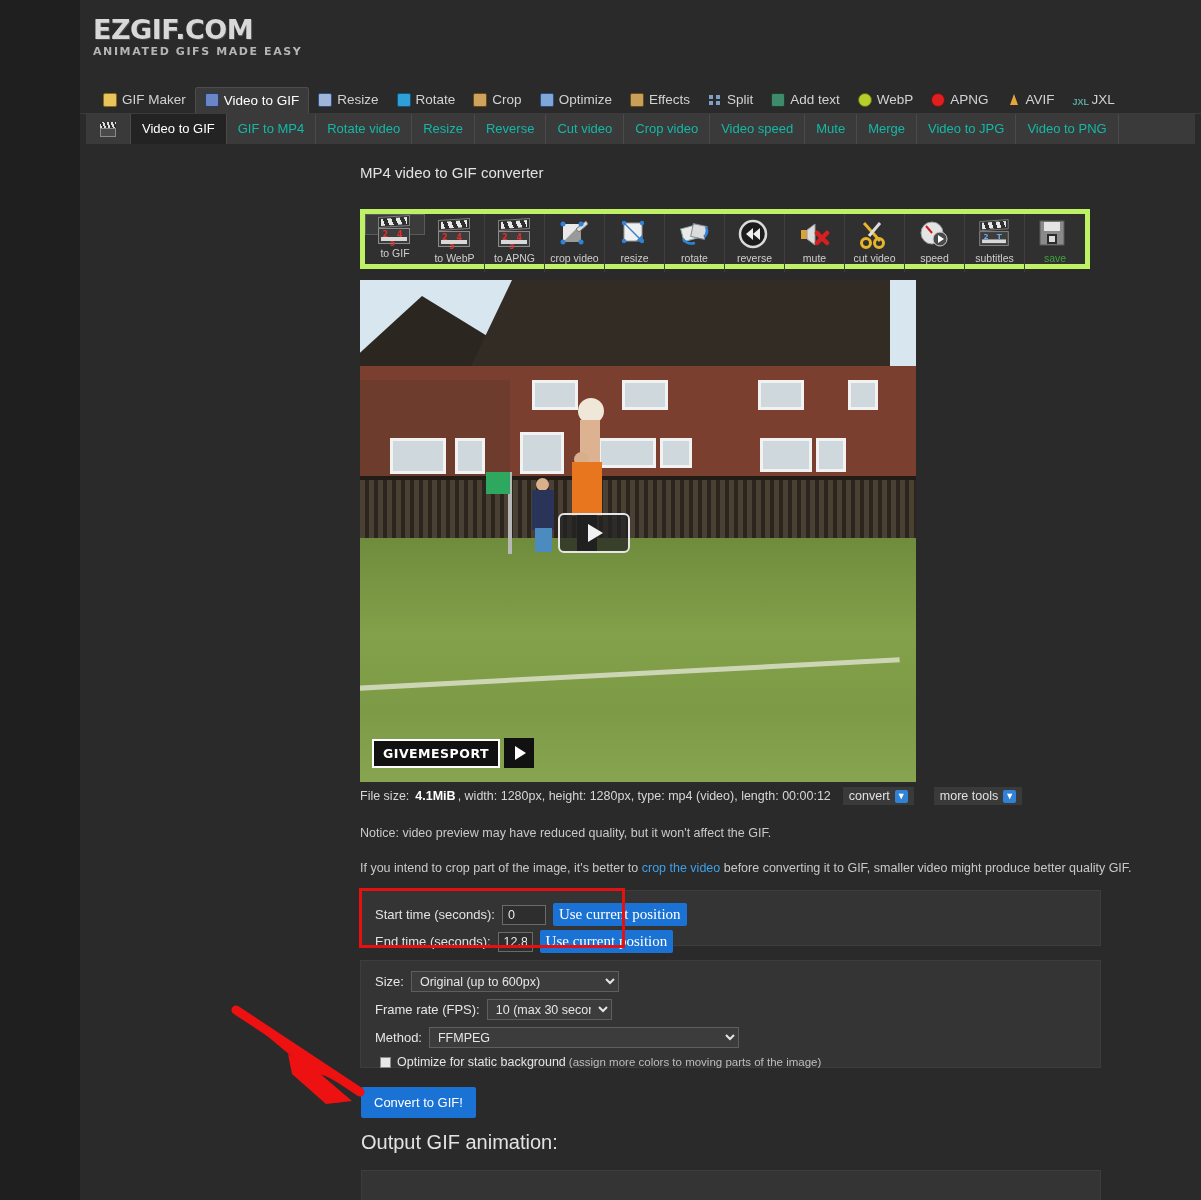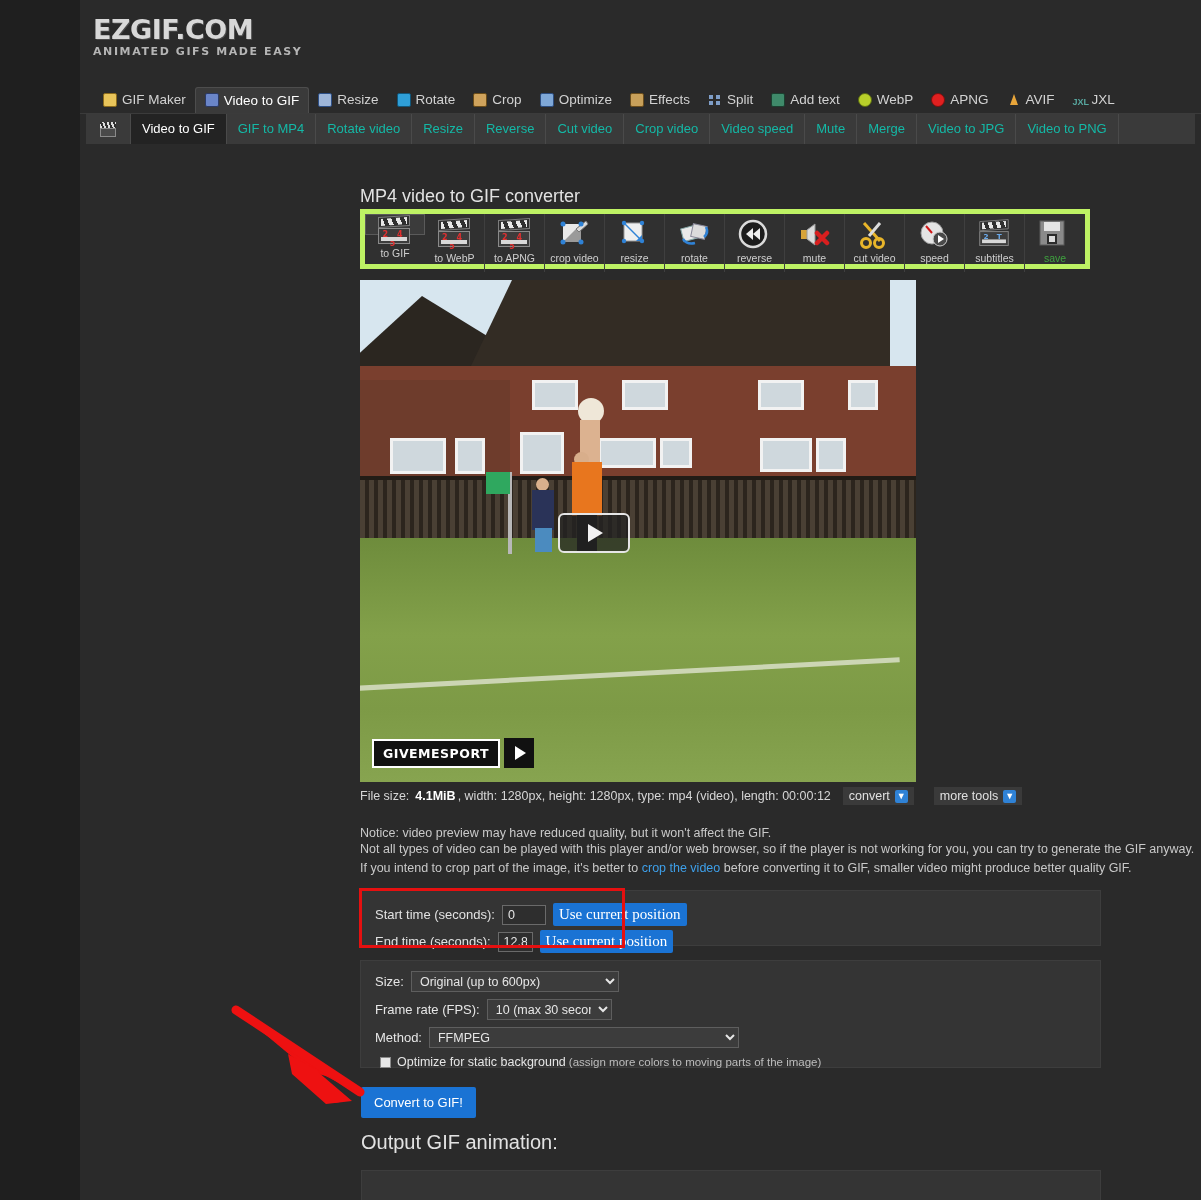--- a/index.html
+++ b/index.html
@@ -85,22 +85,22 @@
     font-size: 13px;
     color: #14b8a6;
     border-right: 1px solid #4a4a4a;
     cursor: pointer;
     white-space: nowrap;
   }
   .tab2.home { padding: 0 14px; display: flex; align-items: center; }
   .tab2.active { background: #232323; color: #ffffff; }
   
   .page-title {
-    position: absolute; left: 280px; top: 186px;
-    font-size: 18px; color: #e2e2e2; font-weight: normal;
+    position: absolute; left: 280px; top: 164px;
+    font-size: 15px; color: #e2e2e2; font-weight: normal;
   }
   
   .icon-toolbar {
     position: absolute; left: 280px; top: 209px;
     height: 60px;
     display: flex;
     background: #303030;
     border: 5px solid #bef264;
   }
   .tool-item {
@@ -535,21 +535,20 @@
         <span>convert</span>
         <span class="dl-ico">▼</span>
       </span>
       <span class="chip" style="margin-left:14px;">
         <span>more tools</span>
         <span class="dl-ico">▼</span>
       </span>
     </div>
 
     <div class="notice" style="top:826px;">Notice: video preview may have reduced quality, but it won't affect the GIF.</div>
-    <div class="notice" style="top:842px;">Not all types of video can be played with this player and/or web browser, so if the player is not working for you, you can try to generate the GIF anyway.</div>
     <div class="notice" style="top:861px;">
       <span>If you intend to crop part of the image, it's better to </span><a href="#">crop the video</a><span> before converting it to GIF, smaller video might produce better quality GIF.</span>
     </div>
 
     <div class="time-panel">
       <div class="time-row" style="left:14px; top:12px;">
         <span>Start time (seconds):</span>
         <input class="ti" style="width: 44px;" value="0">
         <button class="bluebtn">Use current position</button>
       </div>

